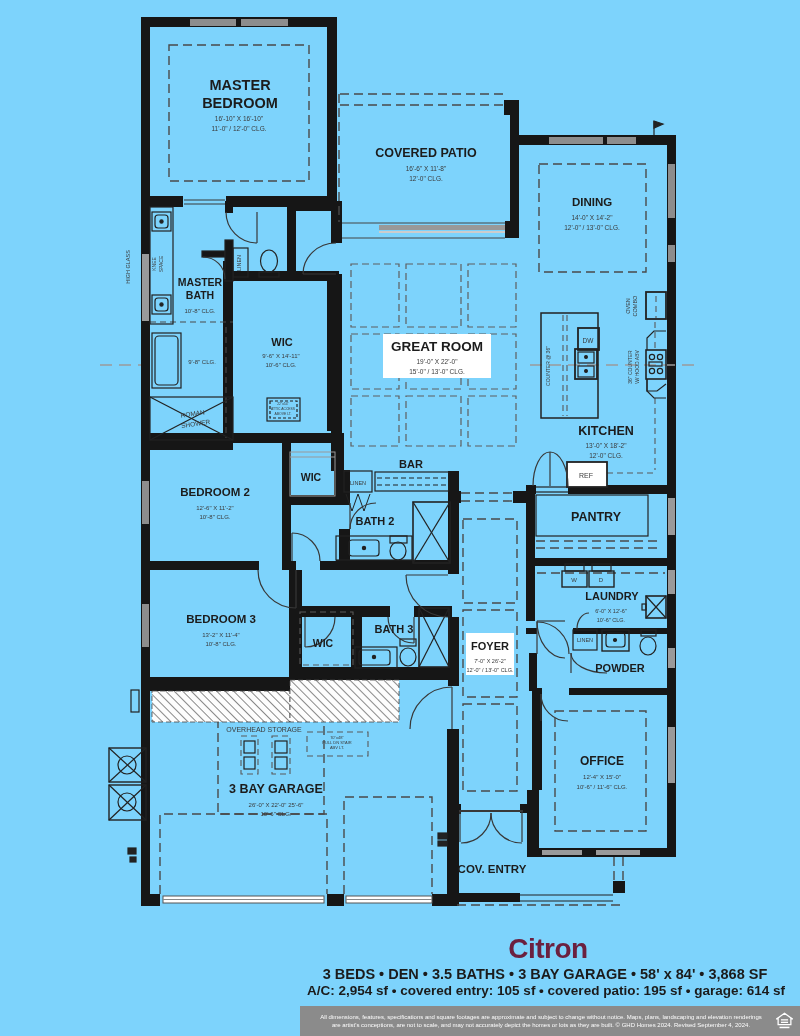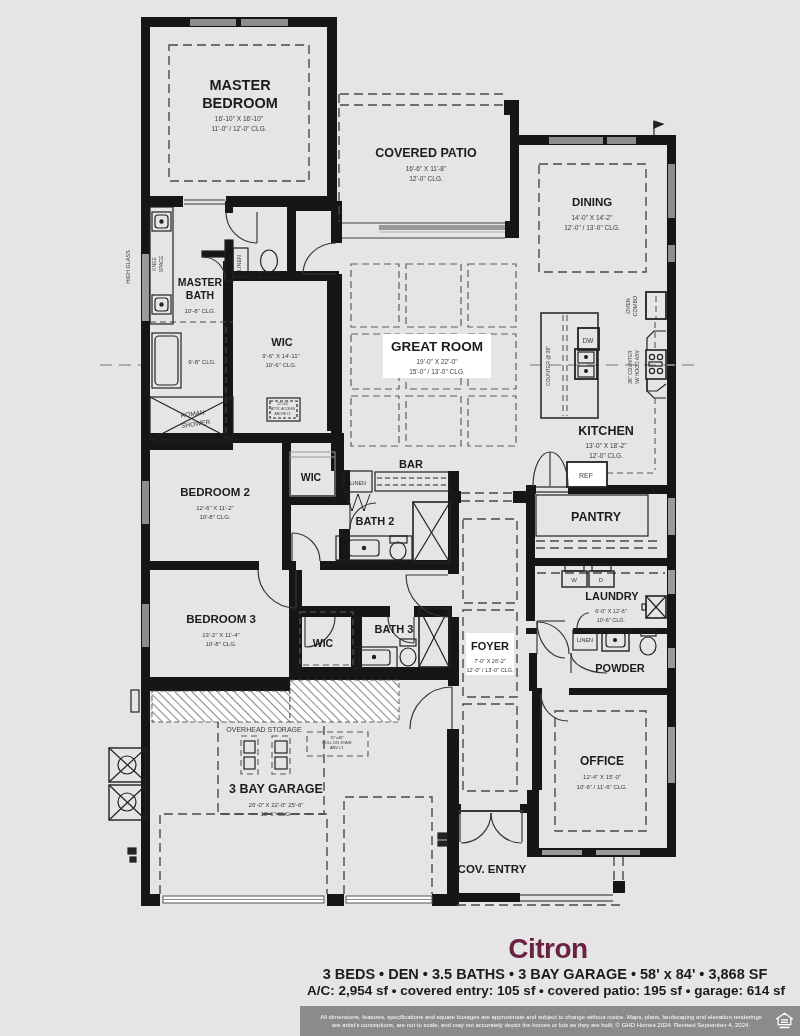--- a/index.html
+++ b/index.html
@@ -1,16 +1,16 @@
 <!DOCTYPE html>
 <html><head>
 <meta charset="utf-8">
 <style>
 html,body{margin:0;padding:0;background:#fff;}
-#page{position:relative;width:800px;height:1036px;background:#e5e5e5;overflow:hidden;font-family:"Liberation Sans",sans-serif;}
+#page{position:relative;width:800px;height:1036px;background:#7dd3fc;overflow:hidden;font-family:"Liberation Sans",sans-serif;}
 svg text{font-family:"Liberation Sans",sans-serif;}
 .rm{font-weight:bold;fill:#1c1c1c;}
 .d{fill:#3a3a3a;}
 </style>
 </head>
 <body>
 <div id="page">
 <svg width="800" height="1036" viewBox="0 0 800 1036">
 <defs>
 <pattern id="hatch" width="6" height="6" patternTransform="rotate(-45)" patternUnits="userSpaceOnUse">

